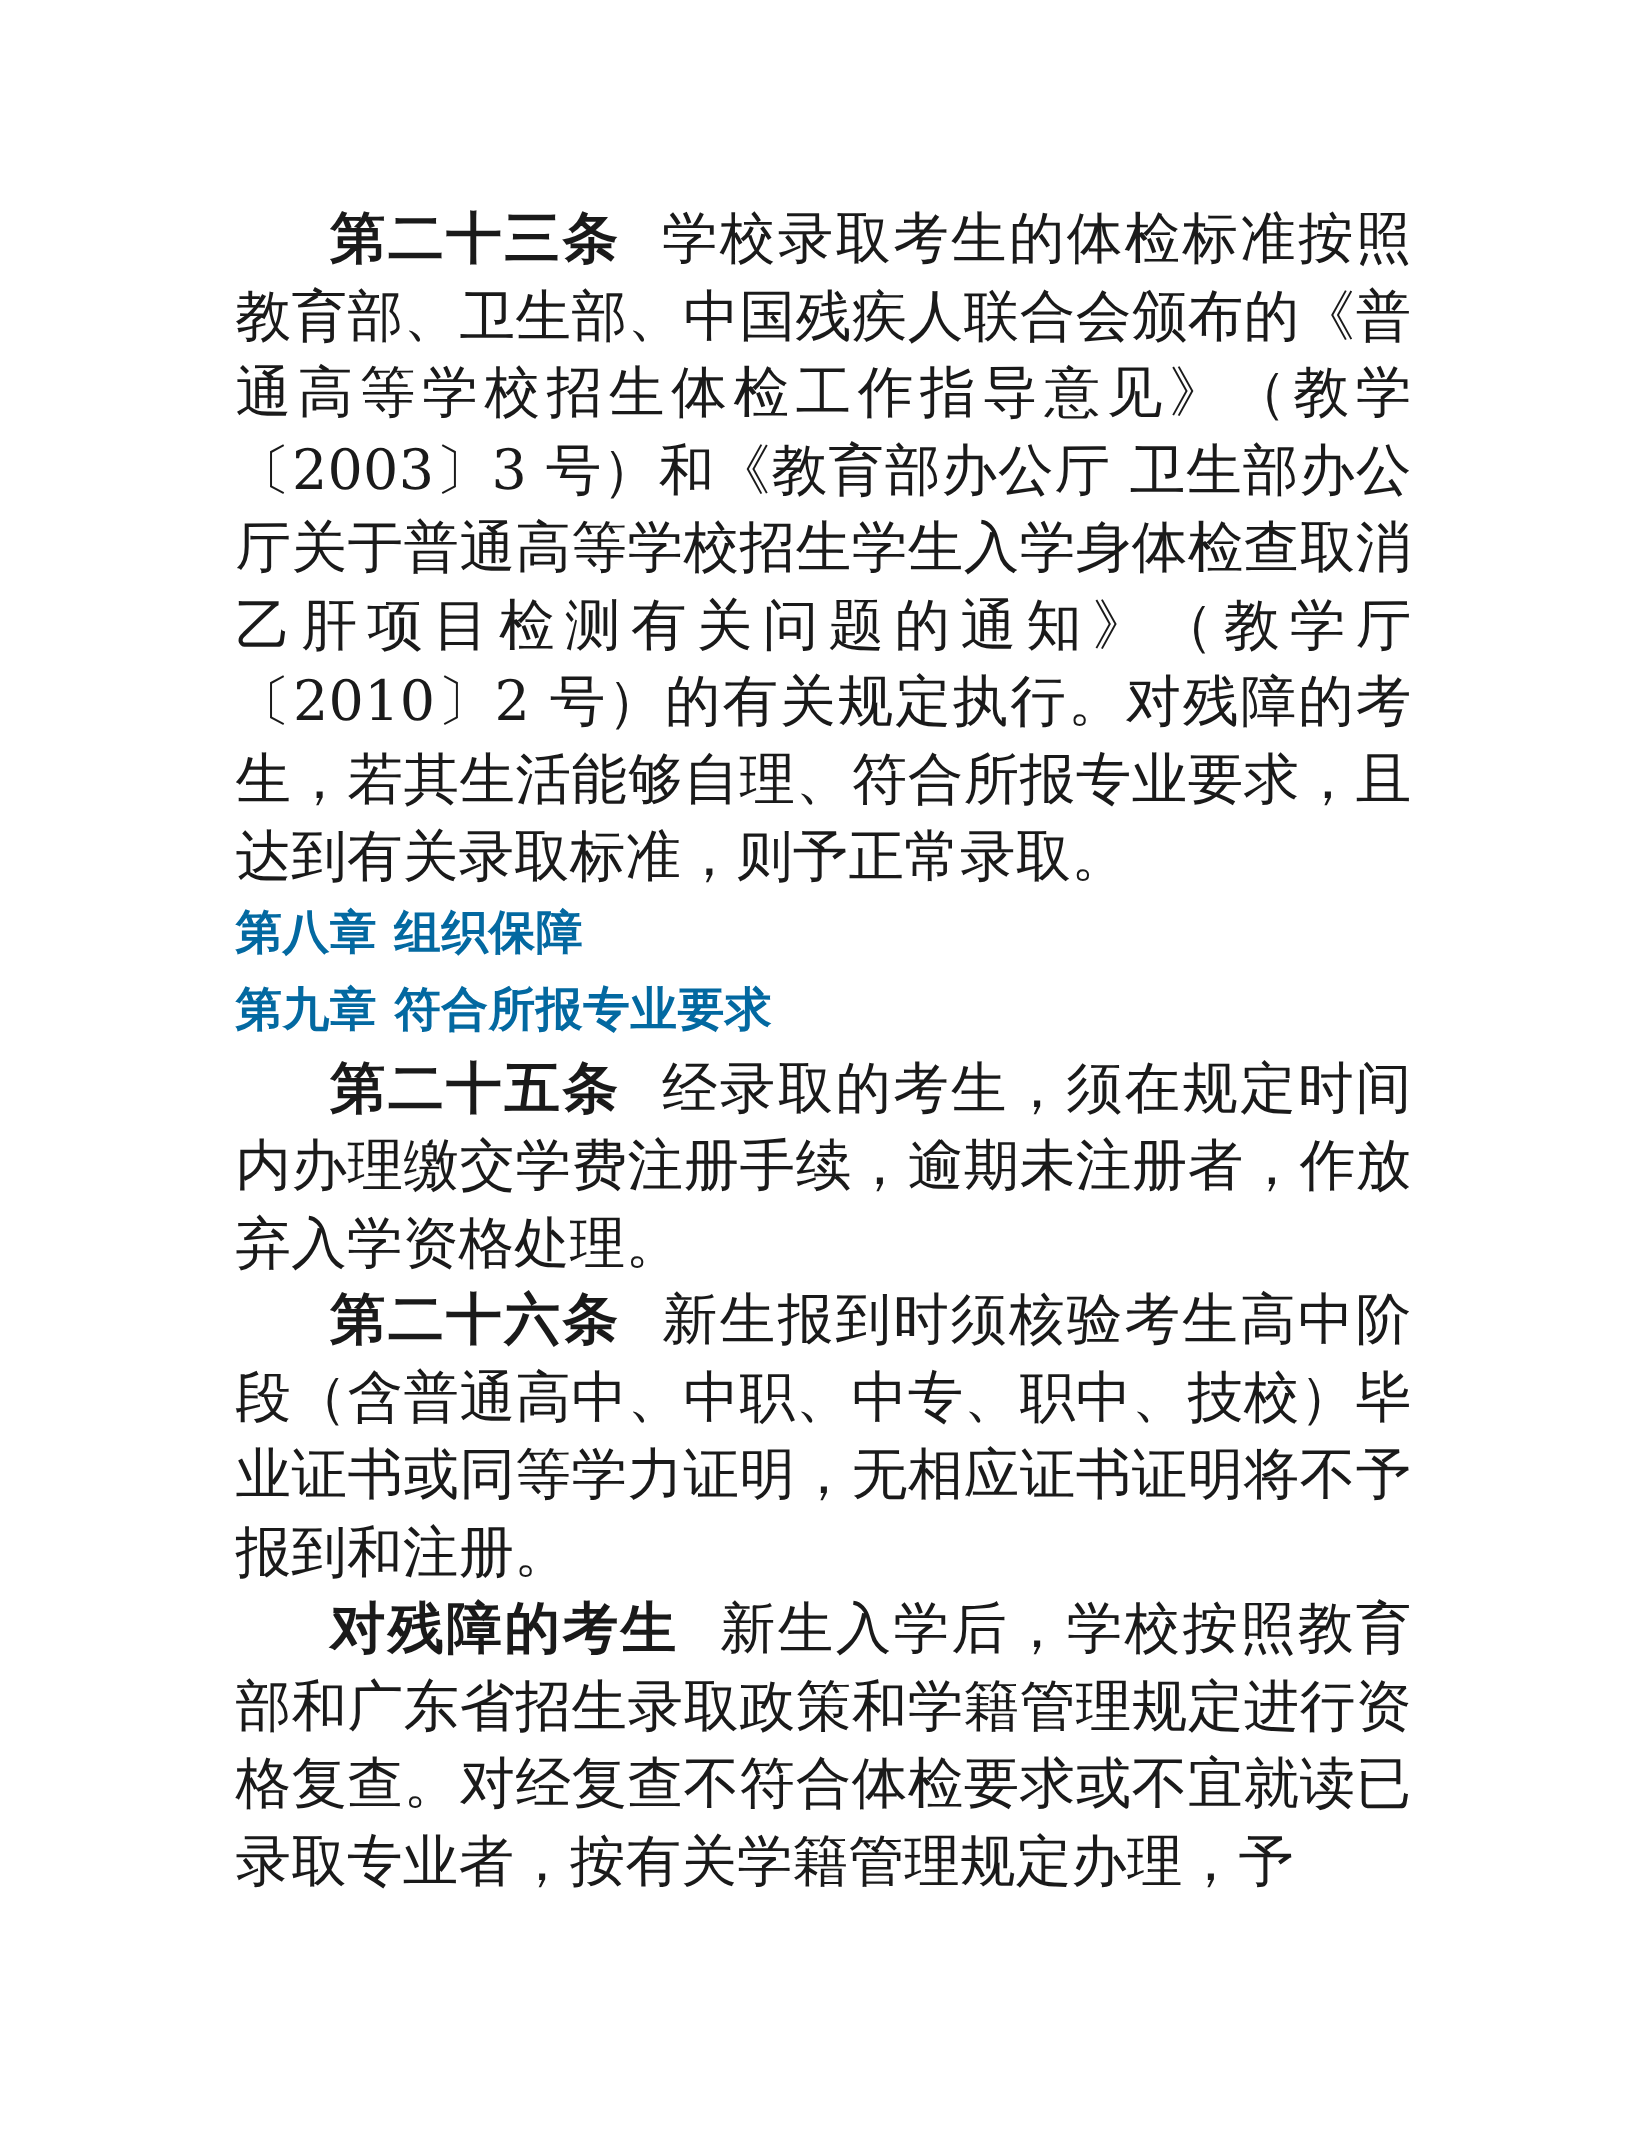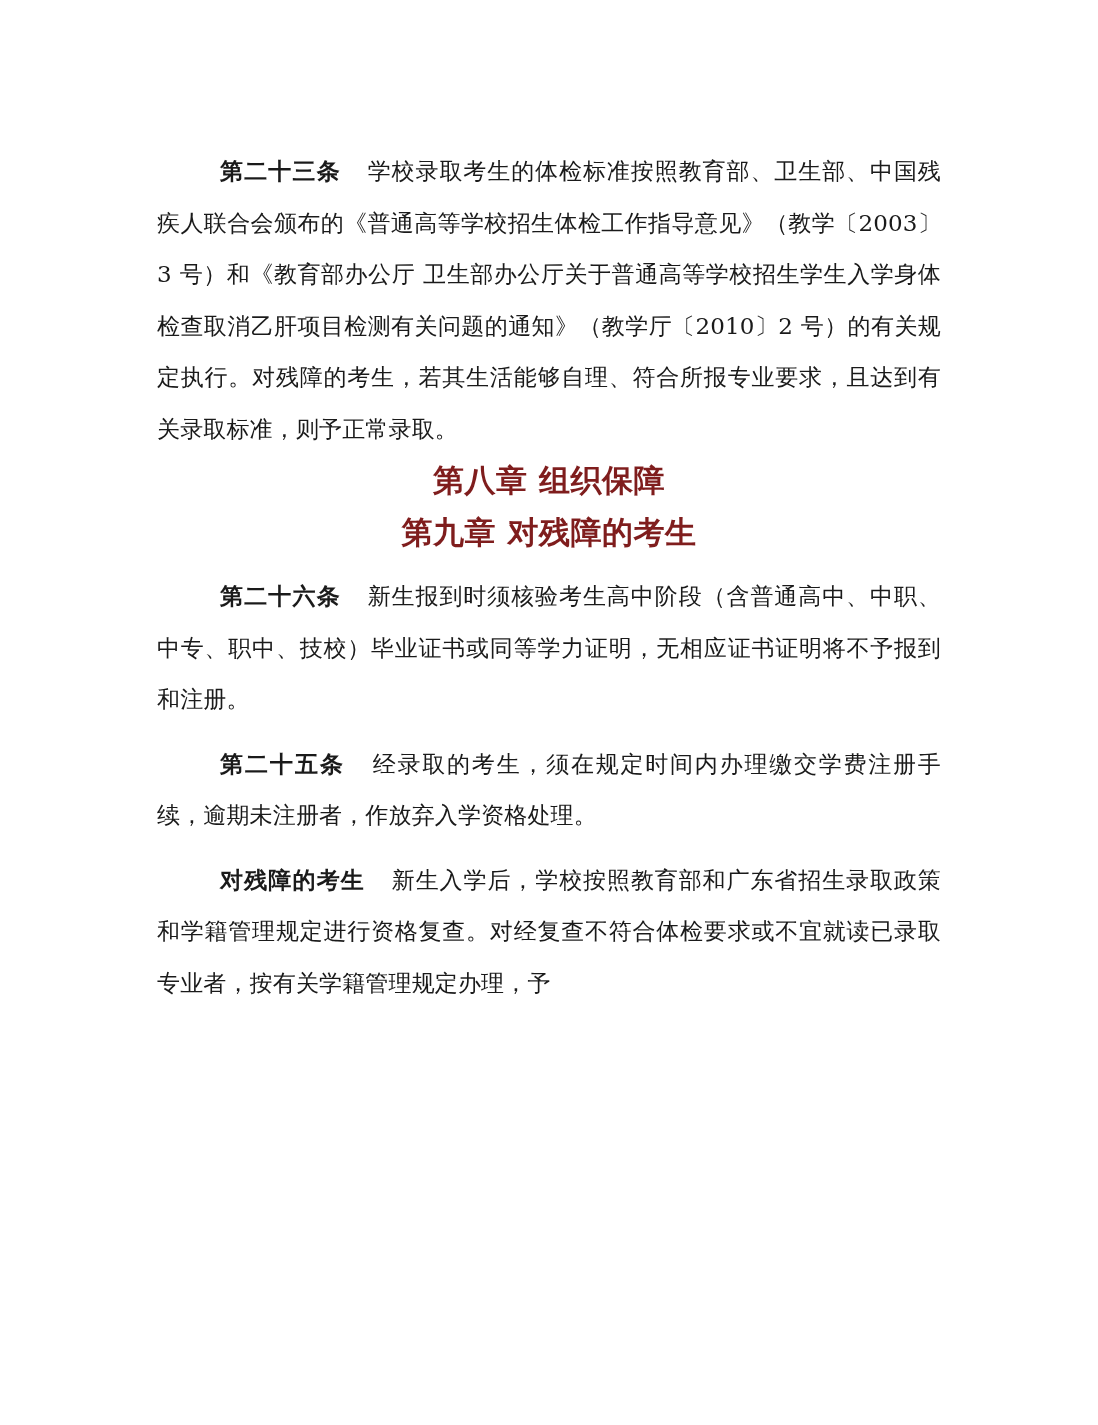--- a/index.html
+++ b/index.html
@@ -20,27 +20,27 @@
   .content {
     position: absolute;
     left: 157px;
     top: 133px;
     width: 784px;
   }
 
   
   .para {
     font-family: "DejaVu Serif", "Liberation Serif", serif;
-    font-size: 23px;
+    font-size: 37px;
     line-height: 51.5px;
     color: #1a1a1a;
     text-align: justify;
     text-justify: inter-ideograph;
     text-indent: 63px;
-    margin: 12px 0 0 0;
+    margin: 0 0 0 0;
     letter-spacing: 0.15px;
     font-weight: 400;
   }
 
   
   .art-label {
     font-weight: 700;
     letter-spacing: 0.4px;
   }
 
@@ -49,48 +49,48 @@
     display: inline-block;
     width: 26px;
   }
 
   
   .chapter {
     font-family: "DejaVu Sans", "Liberation Sans", sans-serif;
     font-size: 31px;
     line-height: 51.5px;
     font-weight: 700;
-    color: #7f1d1d;
-    text-align: center;
+    color: #0369a1;
+    text-align: left;
     text-indent: 0;
     margin: 0;
     letter-spacing: 0.5px;
   }
 </style>
 </head>
 <body>
 
 <div class="page">
   <div class="content">
 
     <p class="para">
       <span class="art-label">第二十三条</span><span class="art-gap"></span><span>学校录取考生的体检标准按照教育部、卫生部、中国残疾人联合会颁布的《普通高等学校招生体检工作指导意见》（教学〔2003〕3 号）和《教育部办公厅 卫生部办公厅关于普通高等学校招生学生入学身体检查取消乙肝项目检测有关问题的通知》（教学厅〔2010〕2 号）的有关规定执行。对残障的考生，若其生活能够自理、符合所报专业要求，且达到有关录取标准，则予正常录取。</span>
     </p>
 
     <p class="chapter">第八章 组织保障</p>
 
 
-    <p class="chapter">第九章 对残障的考生</p>
+    <p class="chapter">第九章 符合所报专业要求</p>
+
+    <p class="para">
+      <span class="art-label">第二十五条</span><span class="art-gap"></span><span>经录取的考生，须在规定时间内办理缴交学费注册手续，逾期未注册者，作放弃入学资格处理。</span>
+    </p>
 
     <p class="para">
       <span class="art-label">第二十六条</span><span class="art-gap"></span><span>新生报到时须核验考生高中阶段（含普通高中、中职、中专、职中、技校）毕业证书或同等学力证明，无相应证书证明将不予报到和注册。</span>
-    </p>
-
-    <p class="para">
-      <span class="art-label">第二十五条</span><span class="art-gap"></span><span>经录取的考生，须在规定时间内办理缴交学费注册手续，逾期未注册者，作放弃入学资格处理。</span>
     </p>
 
     <p class="para">
       <span class="art-label">对残障的考生</span><span class="art-gap"></span><span>新生入学后，学校按照教育部和广东省招生录取政策和学籍管理规定进行资格复查。对经复查不符合体检要求或不宜就读已录取专业者，按有关学籍管理规定办理，予</span>
     </p>
 
   </div>
 </div>
 
 </body></html>

